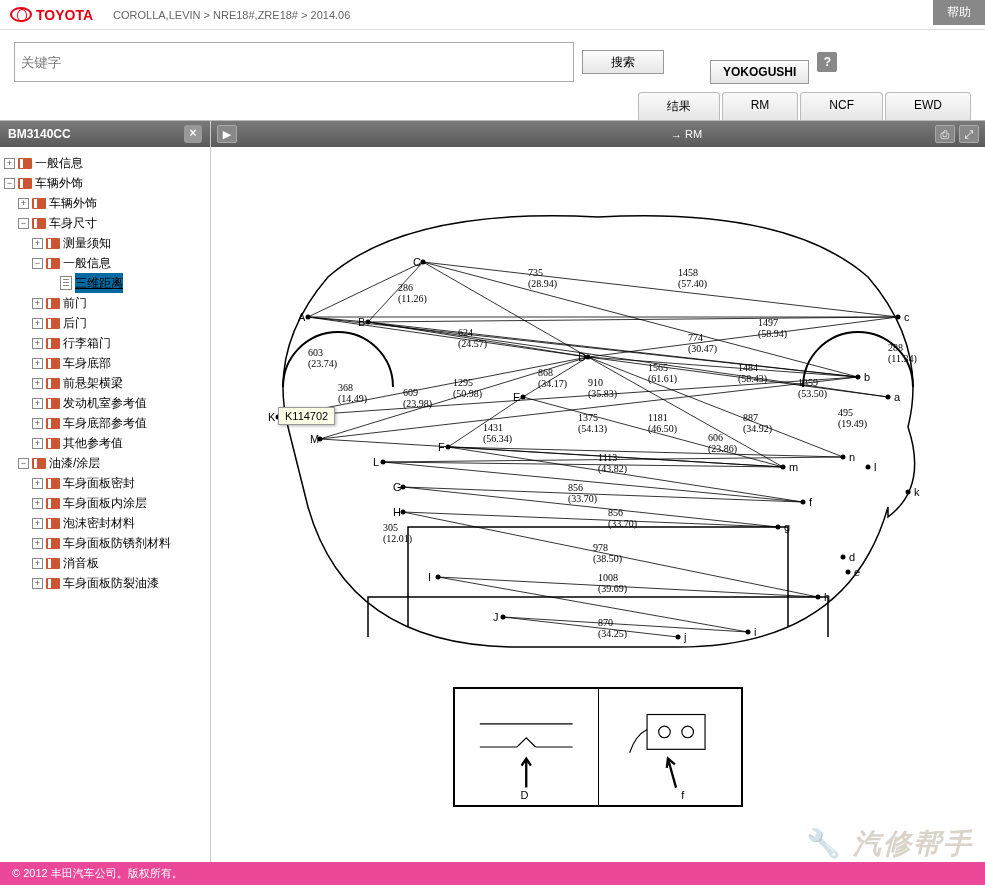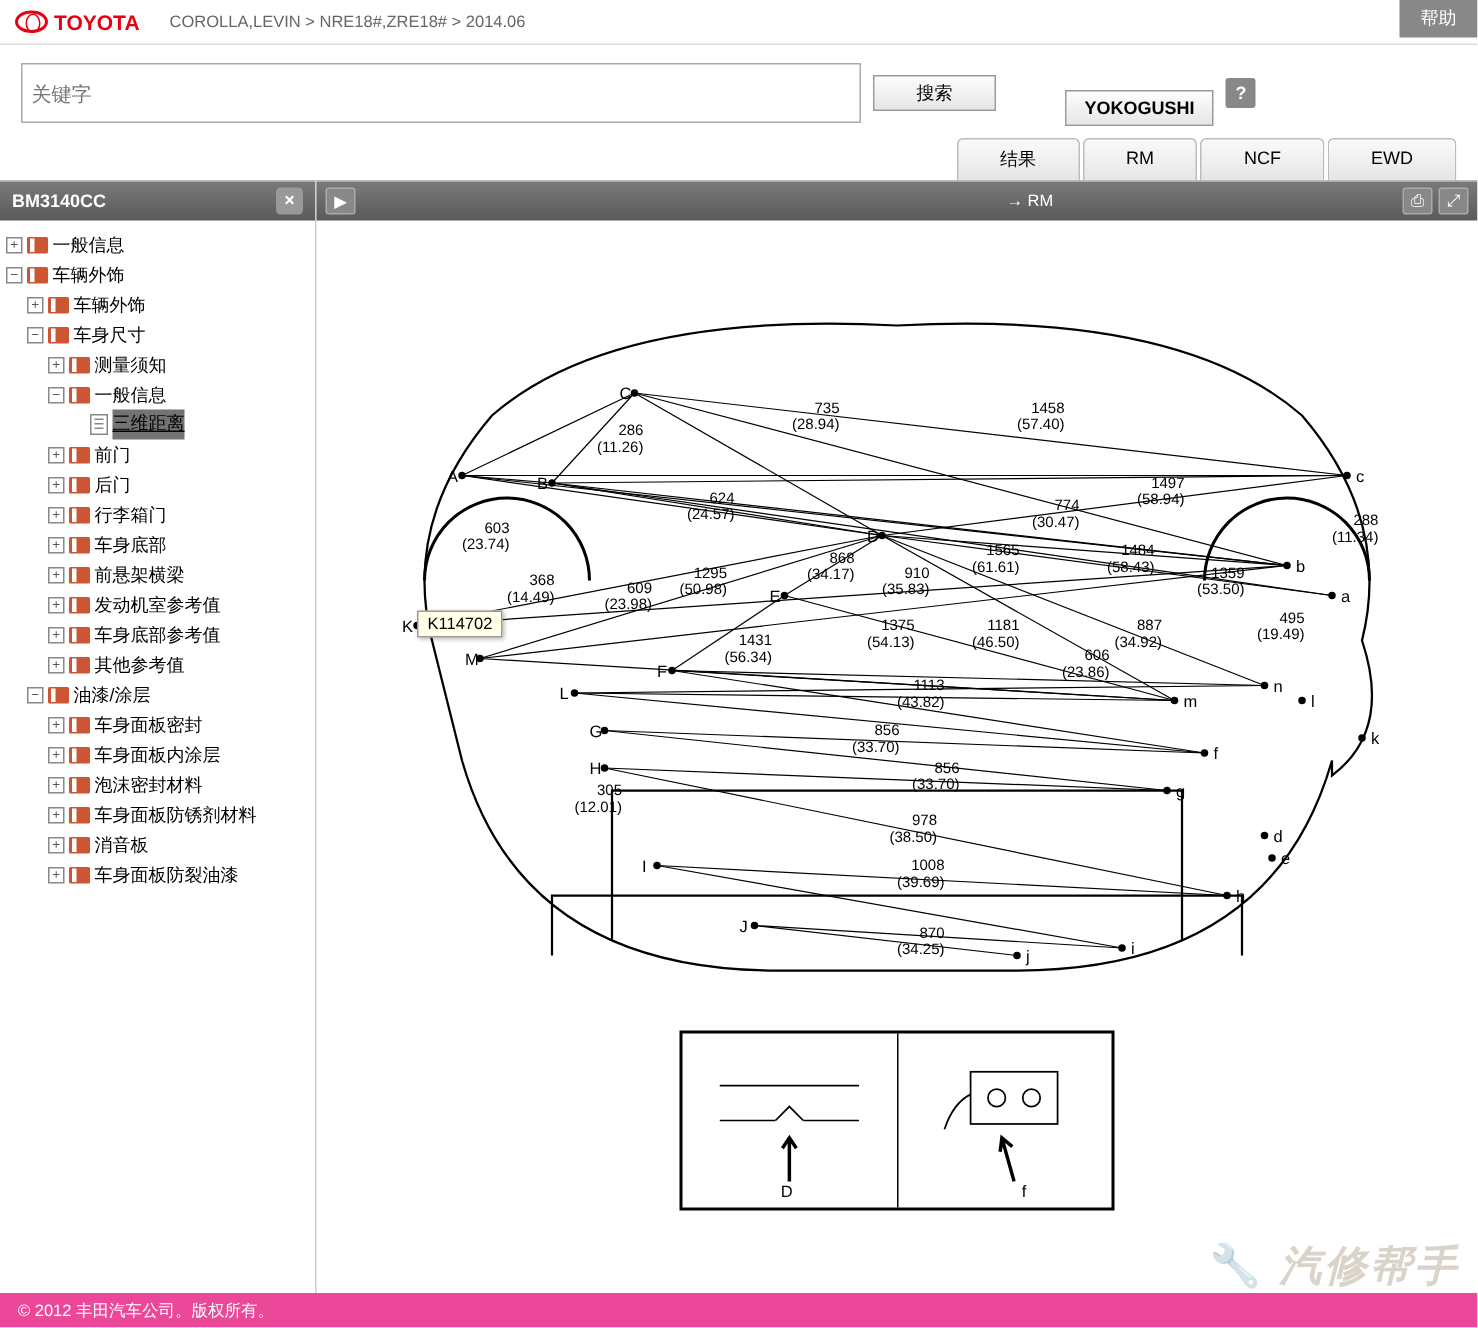--- a/index.html
+++ b/index.html
@@ -23,34 +23,34 @@
   .sidebar-head { background: linear-gradient(#7a7a7a,#5a5a5a); color:#fff; font-weight: bold; padding: 4px 8px; display:flex; align-items:center; justify-content:space-between; }
   .close-x { width: 18px; height: 18px; background:#999; color:#fff; text-align:center; line-height:16px; border-radius:3px; font-size:12px; cursor:pointer;}
   .tree { padding: 6px 4px; overflow-y: auto; font-size: 12px; line-height: 20px; }
   .tree-item { display:flex; align-items:center; gap:3px; white-space: nowrap; cursor: pointer; }
   .pm { width:11px; height:11px; border:1px solid #888; font-size:9px; line-height:9px; text-align:center; color:#555; flex-shrink:0; }
   .book { width:14px; height:11px; background:#c53; border-radius:1px; position:relative; flex-shrink:0; }
   .book::after{content:''; position:absolute; left:2px; top:1px; width:3px; height:9px; background:#fff;}
   .page-icon { width:12px; height:14px; border:1px solid #888; background:#fff; position:relative; flex-shrink:0;}
   .page-icon::before{content:''; position:absolute; left:2px; top:2px; right:2px; height:1px; background:#888; box-shadow:0 3px 0 #888, 0 6px 0 #888;}
   .ind1{padding-left:14px;} .ind2{padding-left:28px;} .ind3{padding-left:42px;}
-  .sel { background:#737373; text-decoration: underline; font-family: Liberation Mono, monospace; }
+  .sel { background:#0369a1; text-decoration: underline; }
   .content { flex:1; display:flex; flex-direction:column; }
   .content-bar { background: linear-gradient(#7a7a7a,#5a5a5a); height:26px; display:flex; align-items:center; color:#fff; padding: 0 6px; gap:4px;}
   .cb-btn { width:20px; height:18px; background:#888; border:1px solid #aaa; border-radius:2px; display:flex; align-items:center; justify-content:center; color:#fff; font-size:11px; cursor:pointer;}
   .rm-link { margin-left: 430px; color:#fff; font-size:11px; cursor:pointer; white-space:nowrap;}
   .cb-right{margin-left:auto; display:flex; gap:4px;}
   .diagram-area { flex:1; padding: 20px 14px; overflow:auto; position:relative; }
   .diagram-frame { margin: 0 auto; width: 700px; height: 510px; position: relative; }
   .diagram-frame svg { width:100%; height:100%; }
   .callout { position:absolute; left: 30px; top: 240px; background:#ffffe8; border:1px solid #999; padding: 2px 6px; font-size:11px; box-shadow:1px 1px 3px rgba(0,0,0,.3);}
   .detail-box { margin: 10px auto 0; width:290px; height:120px; border:2px solid #000; display:flex; }
   .detail-box > div { flex:1; border-right:1px solid #000; position:relative; }
   .detail-box > div:last-child{border-right:none;}
-  .meas { position:absolute; font-size:10px; text-align:right; line-height:11px; color:#000; pointer-events:none;}
+  .meas { position:absolute; font-size:10px; text-align:left; line-height:11px; color:#000; pointer-events:none;font-family:Liberation Serif, serif;}
   .pt-label { position:absolute; font-size:11px; font-weight:normal; color:#000;}
   .footer { position:absolute; bottom:0; left:0; right:0; background:#ec4899; color:#fff; padding:4px 12px; font-size:11px;}
   .watermark { position:absolute; right:12px; bottom:22px; font-size:28px; font-weight:bold; color:rgba(150,130,100,.35); font-style:italic; letter-spacing:2px;}
   .watermark::before{content:'🔧 '; font-style:normal;}
 </style>
 </head>
 <body>
 
 <div class="header">
   <div class="logo">

